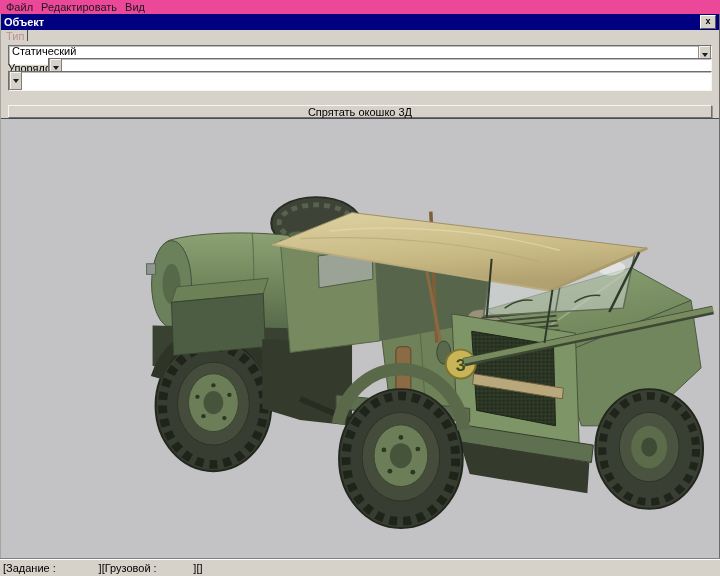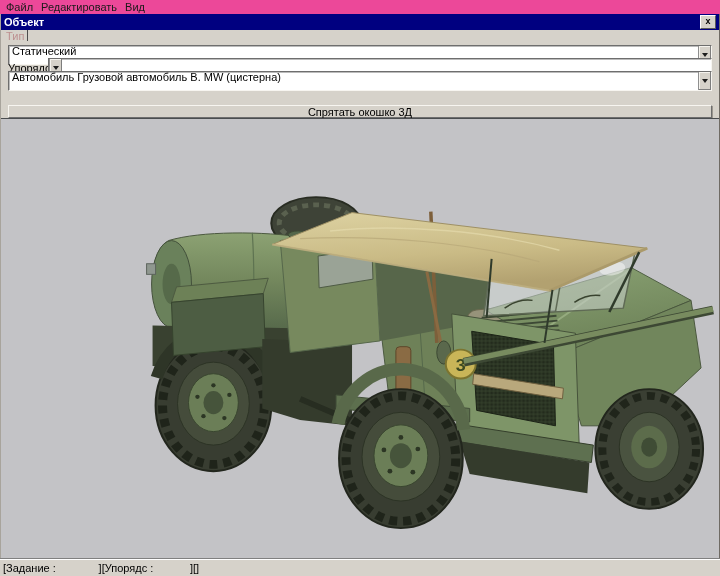--- a/index.html
+++ b/index.html
@@ -103,21 +103,20 @@
       <span class="order-label">Упорядс:</span>
       <div class="combo">
         <span class="combo-arrow">
             <span class="arrow-glyph"></span>
           </span>
       </div>
     </div>
 
     <div class="ctl-row">
       <div class="combo">
-        <span class="combo-text">Автомобиль Грузовой автомобиль B. MW (цистерна)</span>
         <span class="combo-arrow">
             <span class="arrow-glyph"></span>
           </span>
       </div>
     </div>
 
     <button class="hide-btn">Спрятать окошко 3Д</button>
   </div>
 
   <div class="viewport">
@@ -282,14 +281,14 @@
           <path d="M640,138 L610,200" stroke-width="2.5"></path>
           <path d="M553,177 L545,232" stroke-width="2"></path>
           <path d="M492,145 L487,206" stroke-width="2"></path>
         </g>
       </g>
     </svg>
   </div>
 </div>
 
 <div class="status-bar">
-  <span class="status-text">[Задание :              ][Упорядс :            ][]</span>
+  <span class="status-text">[Задание :              ][Грузовой :            ][]</span>
 </div>
 
 </body></html>

